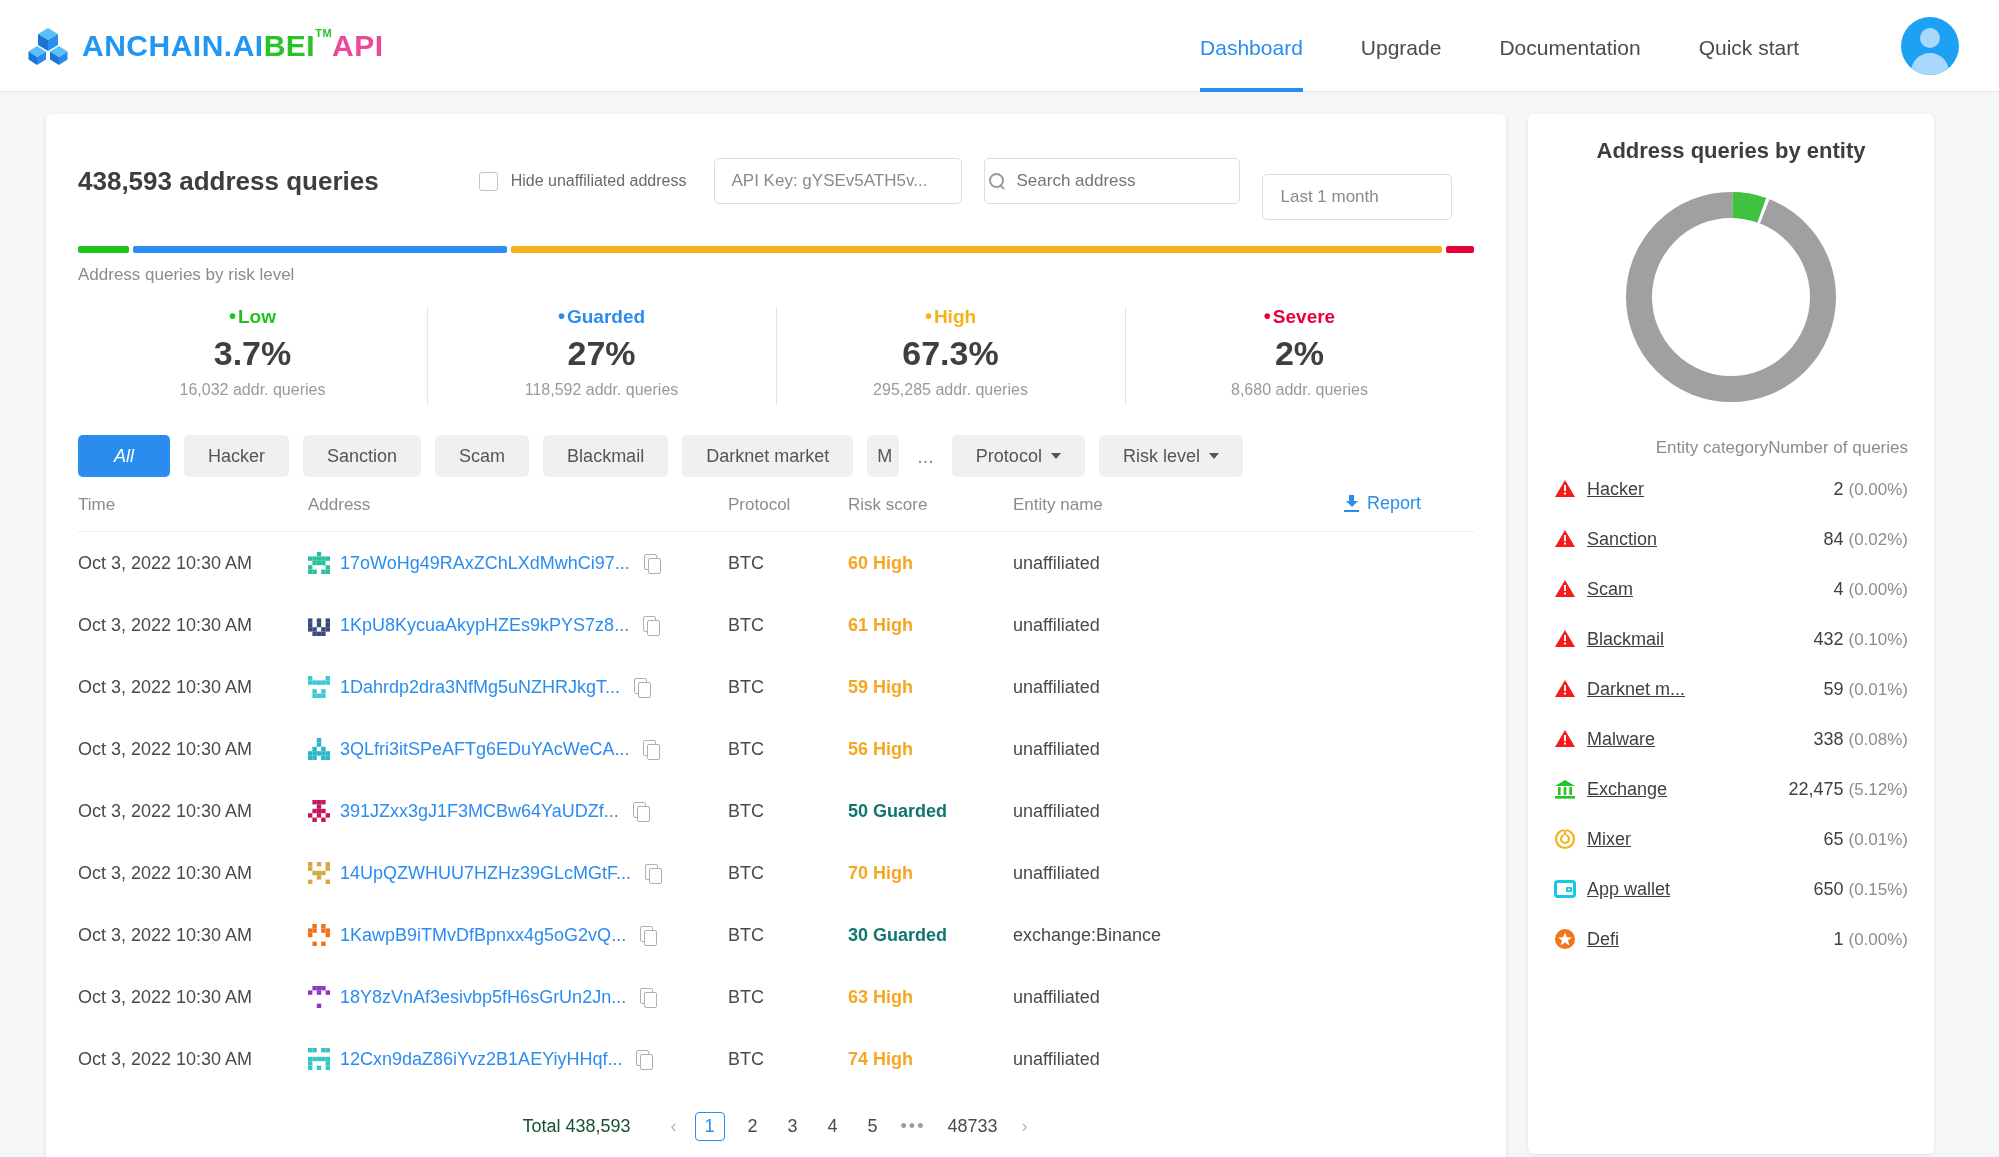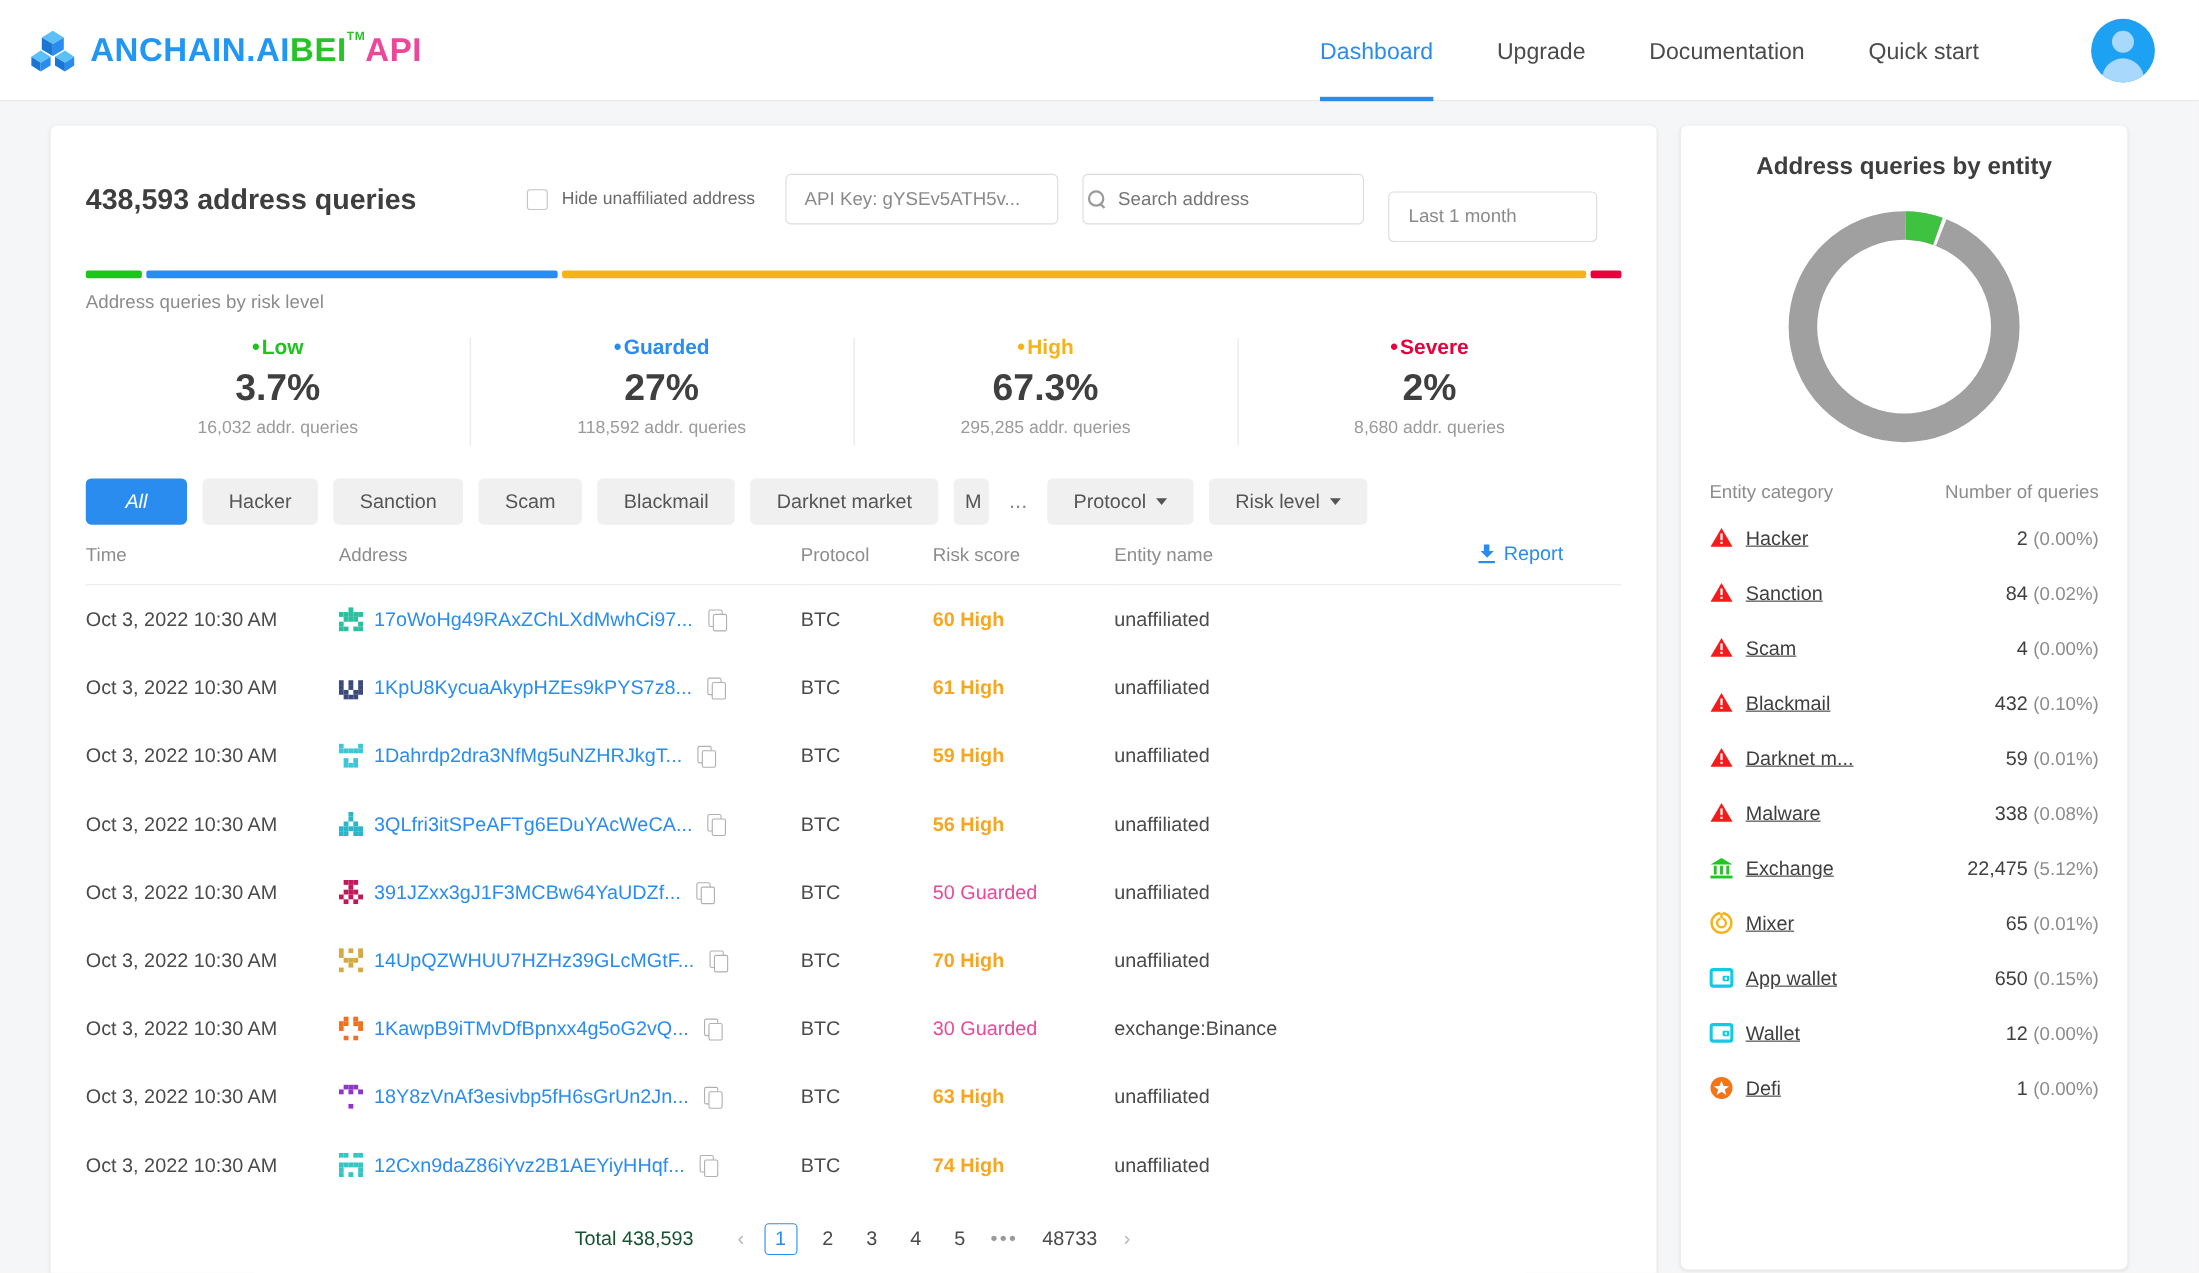--- a/index.html
+++ b/index.html
@@ -273,21 +273,21 @@
   .copy-icon::after {
     content: "";
     position: absolute;
     left: 4px; top: 4px;
     width: 11px; height: 14px;
     border: 1.6px solid #b0b0b0;
     border-radius: 2px;
     background: #fff;
   }
   .risk-high { color: #f5a623; font-weight: 700; }
-  .risk-guarded { color: #ec4899; font-weight: 400; }
+  .risk-guarded { color: #0f766e; font-weight: 700; }
 
   
   .pagination {
     display: flex;
     align-items: center;
     justify-content: center;
     gap: 16px;
     padding: 22px 0 26px 0;
     font-size: 18px;
     color: #4a4a4a;
@@ -301,21 +301,21 @@
     border-radius: 4px;
     padding: 3px 9px;
   }
   .pg-dots { color: #9a9a9a; letter-spacing: 2px; }
 
   
   .side-title { font-size: 22px; font-weight: 700; color: #3e3e3e; text-align: center; margin-bottom: 8px; }
   .donut-wrap { display: flex; justify-content: center; margin: 18px 0 26px 0; }
   .ent-head {
     display: flex;
-    justify-content: space-between;
+    justify-content: flex-end;
     font-size: 17px;
     color: #8c8c8c;
     padding-bottom: 6px;
   }
   .ent-row {
     display: flex;
     align-items: center;
     height: 50px;
   }
   .ent-left { display: flex; align-items: center; gap: 11px; }
@@ -869,33 +869,20 @@
               </svg>
             </span>
        <span class="ent-name">App wallet</span>
      </span>
      <span class="ent-right">650 <span class="ent-pct">(0.15%)</span></span>
         </div>
         <div class="ent-row">
           <span class="ent-left">
        <span>
               <svg class="ent-icon" viewBox="0 0 22 22">
-                <rect x="1.5" y="3.5" width="19" height="15" rx="2.2" fill="none" stroke="#14c8e6" stroke-width="3"></rect>
-                <rect x="12" y="9" width="6" height="5" rx="1" fill="#14c8e6"></rect>
-                <circle cx="15" cy="11.5" r="1.1" fill="#fff"></circle>
-              </svg>
-            </span>
-       <span class="ent-name">Wallet</span>
-     </span>
-     <span class="ent-right">12 <span class="ent-pct">(0.00%)</span></span>
-        </div>
-        <div class="ent-row">
-          <span class="ent-left">
-       <span>
-              <svg class="ent-icon" viewBox="0 0 22 22">
                 <circle cx="11" cy="11" r="10" fill="#f2751a"></circle>
                 <polygon points="11,4.5 12.9,9.2 18,9.4 14,12.5 15.4,17.4 11,14.6 6.6,17.4 8,12.5 4,9.4 9.1,9.2" fill="#fff"></polygon>
               </svg>
             </span>
        <span class="ent-name">Defi</span>
      </span>
      <span class="ent-right">1 <span class="ent-pct">(0.00%)</span></span>
         </div>
       </div>
   </div>

